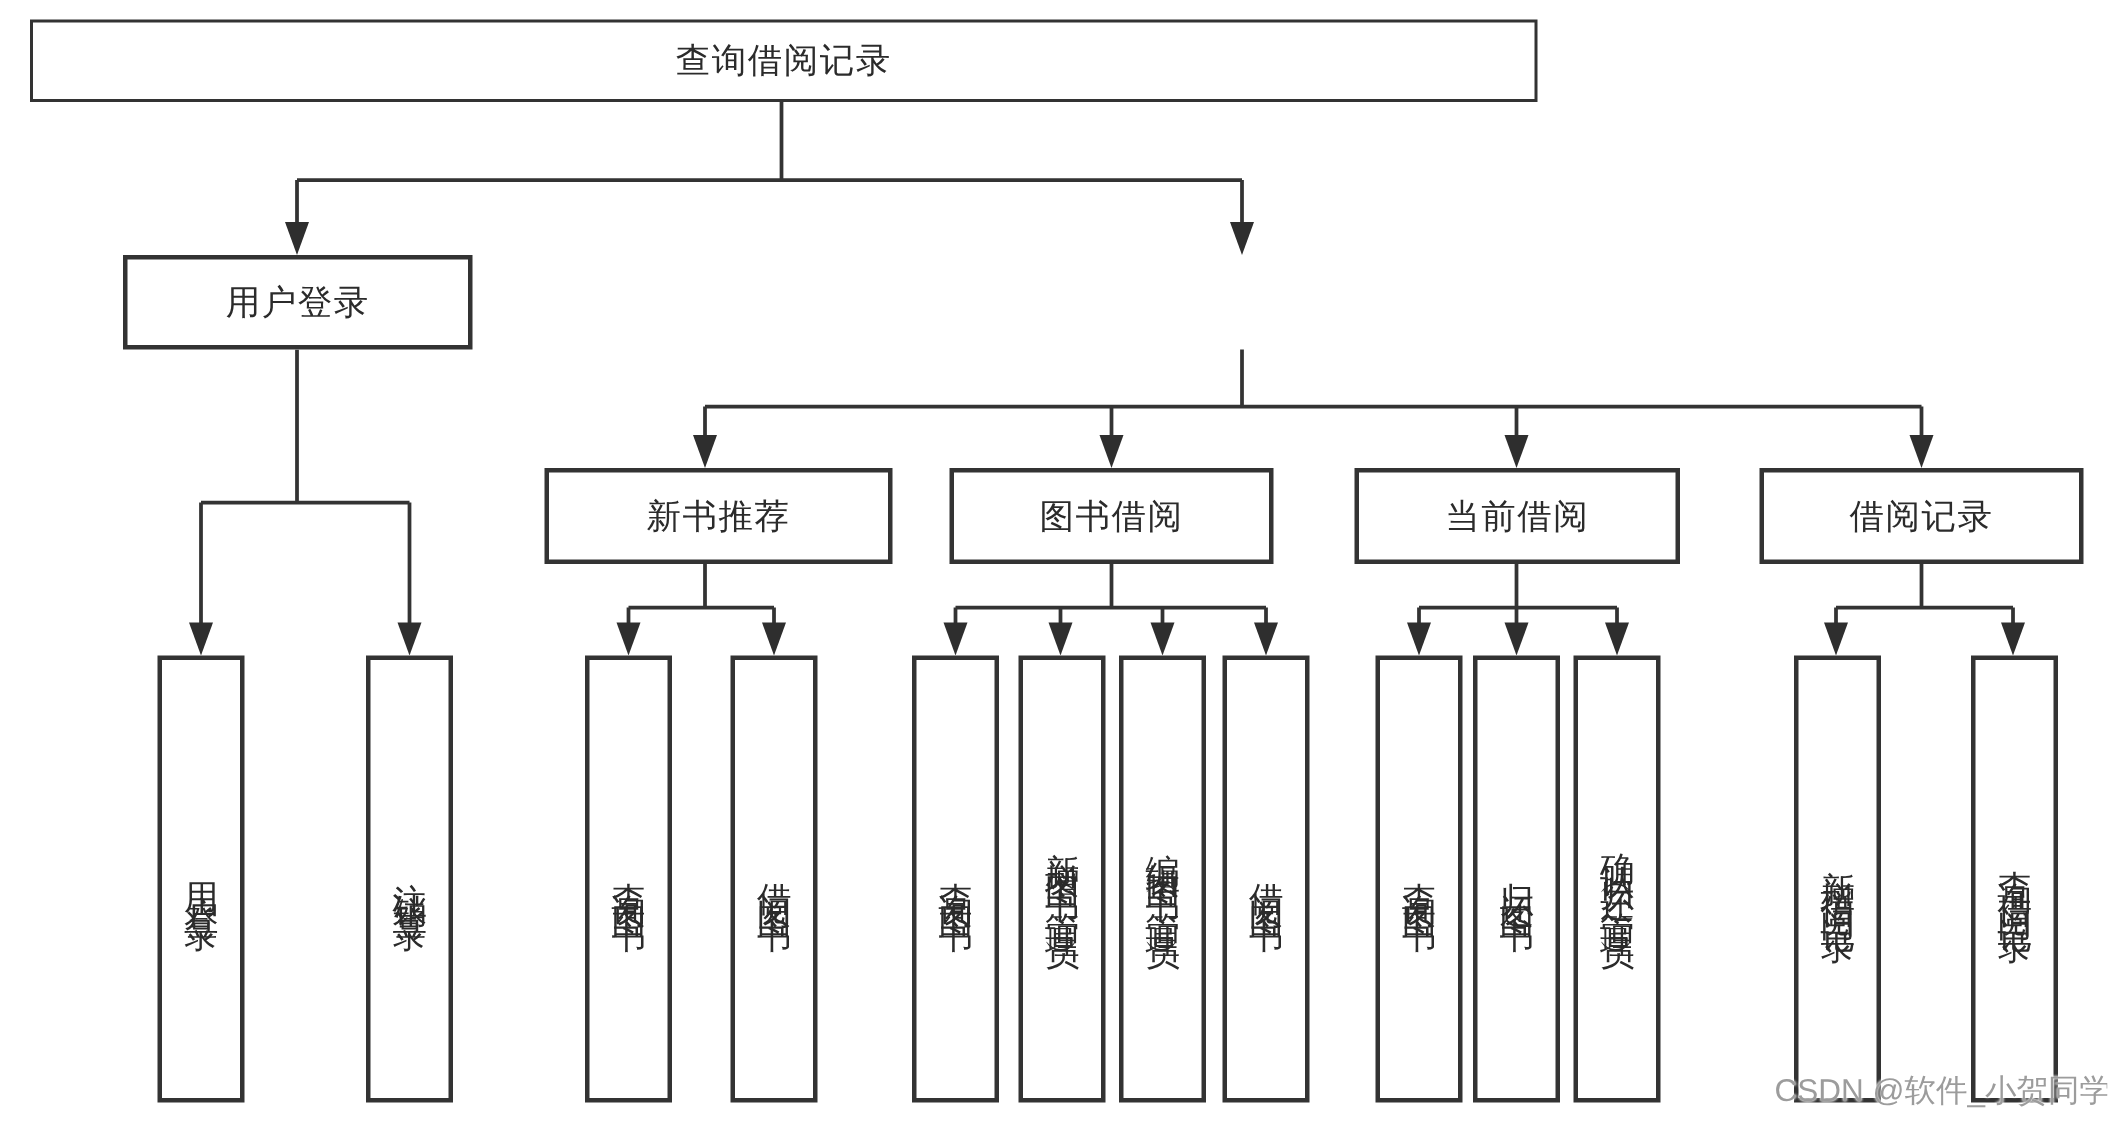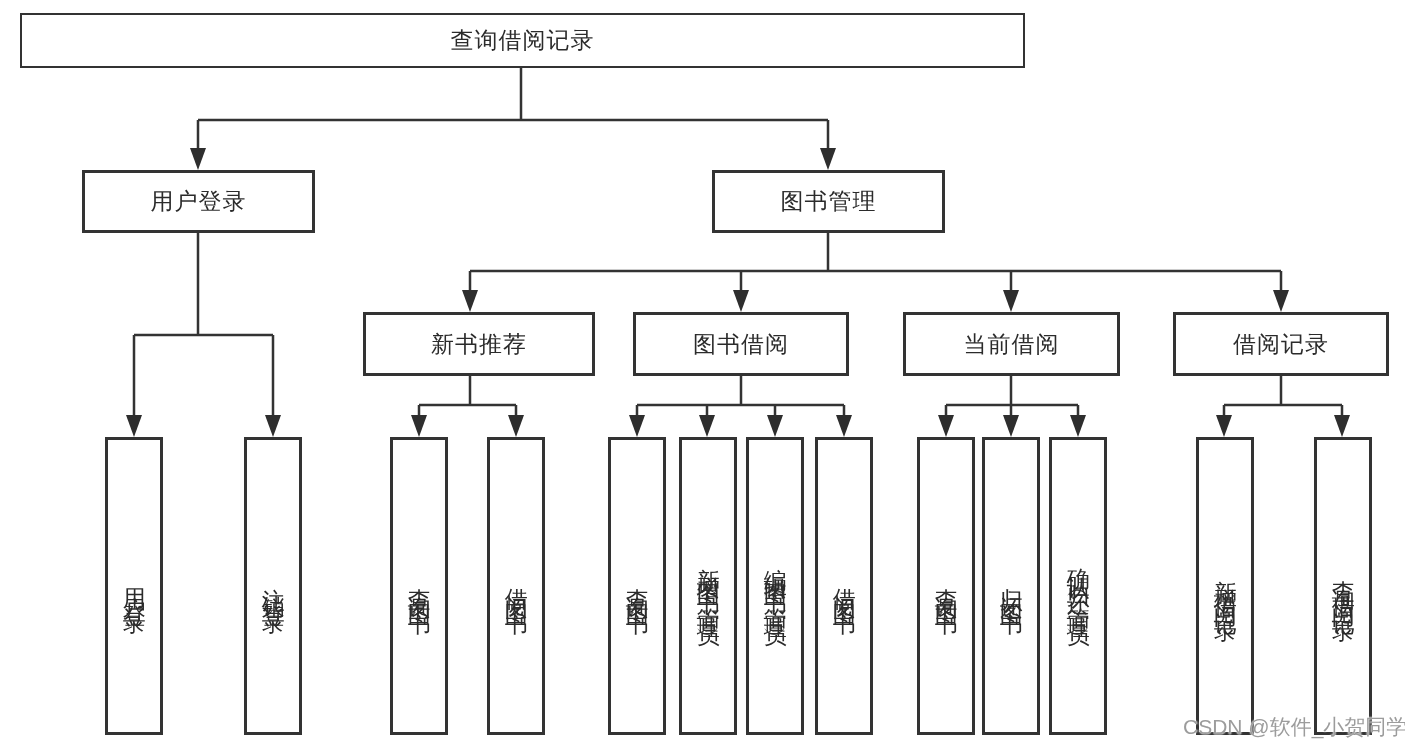--- a/index.html
+++ b/index.html
@@ -94,23 +94,20 @@
     </g>
   </svg>
 
   <div class="node hnode root-node" style="left:20px; top:13px; width:1005px; height:55px;">
     <span>查询借阅记录</span>
   </div>
 
   <div class="node hnode" style="left:82px; top:170px; width:233px; height:63px;">
     <span>用户登录</span>
   </div>
-  <div class="node hnode" style="left:712px; top:170px; width:233px; height:63px;">
-    <span>图书管理</span>
-  </div>
 
   <div class="node hnode" style="left:363px; top:312px; width:232px; height:64px;">
     <span>新书推荐</span>
   </div>
   <div class="node hnode" style="left:903px; top:312px; width:217px; height:64px;">
     <span>当前借阅</span>
   </div>
   <div class="node hnode" style="left:633px; top:312px; width:216px; height:64px;">
     <span>图书借阅</span>
   </div>

